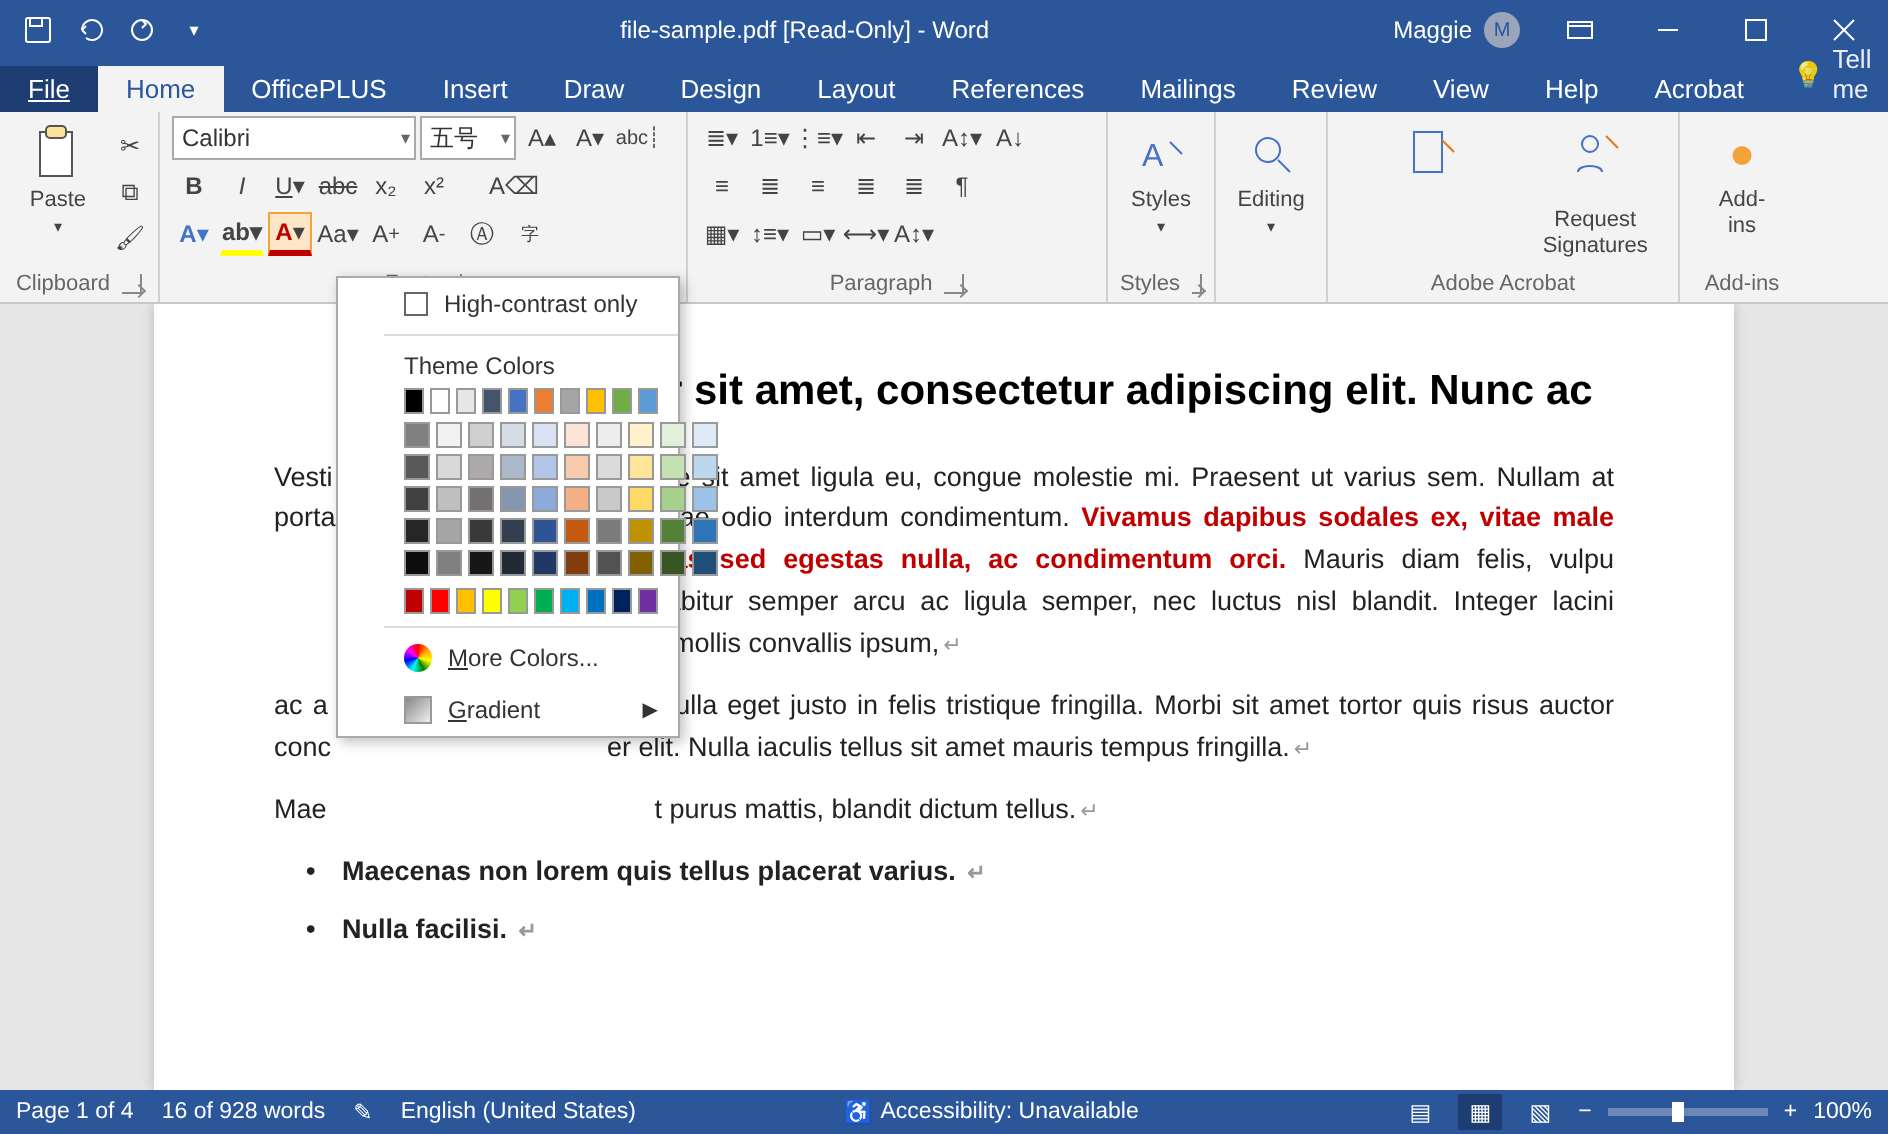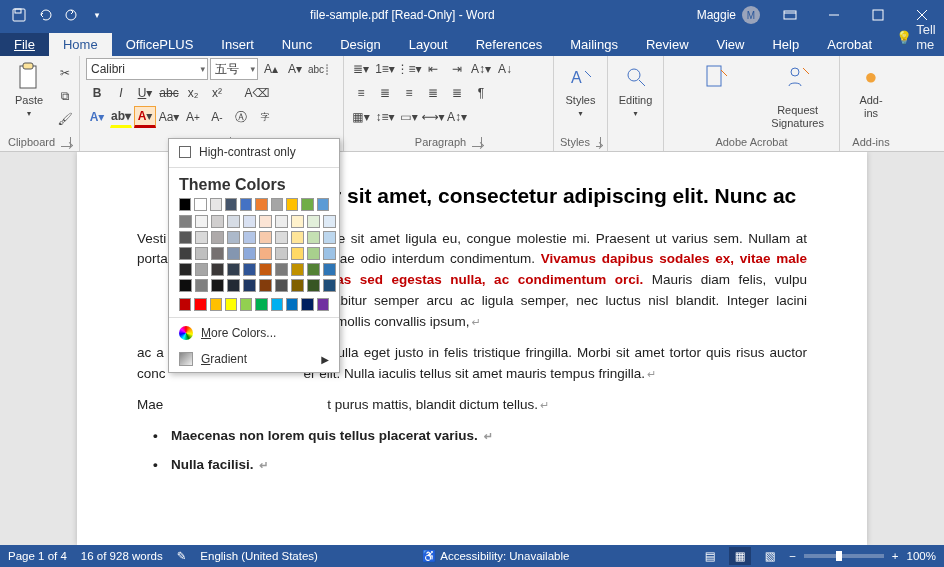--- a/index.html
+++ b/index.html
@@ -42,23 +42,23 @@
   .page h2 { font-size:21px; font-weight:bold; margin-bottom:16px; color:#000;}
   .page p { margin-bottom:10px; text-align:justify;}
   .red { color:#c00000; font-weight:bold;}
   .pilcrow::after{content:"↵"; color:#999; font-size:11px; margin-left:2px;}
   .page ul { margin:2px 0 0 34px; }
   .page li { margin-bottom:8px; list-style: none; position:relative;}
   .page li::before { content:"•"; position:absolute; left:-18px; font-weight:bold;}
   .page li b{font-weight:bold;}
   
   
-  .colordrop { position:absolute; left:168px; top:138px; width:172px; background:#fff; border:1px solid #aaa; box-shadow:2px 2px 6px rgba(0,0,0,.25); font-size:12px; color:#333; z-index:50;}
+  .colordrop { position:absolute; left:168px; top:138px; width:172px; background:#fff; border:1px solid #aaa; box-shadow:2px 2px 6px rgba(0,0,0,.25); font-size:12px; color:#333; z-index:50;padding-left:23px;}
   .colordrop .item { padding:6px 10px; display:flex; align-items:center; gap:8px; cursor:pointer;}
-  .colordrop .sect { padding:6px 10px 4px; font-weight:bold; font-size:16px;}
+  .colordrop .sect { padding:6px 10px 4px; font-weight:normal; font-size:12px;}
   .colordrop .swatch-row{display:flex; gap:3px; padding:0 10px 4px;}
   .colordrop .sw{width:13px;height:13px;border:1px solid #999;cursor:pointer;}
   .colordrop .themegrid{display:grid;grid-template-columns:repeat(10,13px);grid-auto-rows:13px;gap:3px 3px;padding:0 10px 6px;}
   .colordrop hr{border:none;border-top:1px solid #ddd;margin:2px 0;}
   .checkbox{width:12px;height:12px;border:1px solid #666;display:inline-block;}
   .auto-sw{width:14px;height:14px;background:#000;border:1px solid #666;}
   
   
   .statusbar{position:absolute;bottom:0;left:0;right:0;height:22px;background:#2b579a;color:#fff;font-size:11.5px;display:flex;align-items:center;padding:0 8px;gap:14px;}
   .statusbar .right{margin-left:auto;display:flex;align-items:center;gap:8px;}
@@ -122,21 +122,21 @@
         </svg>
       </div>
   </div>
 </div>
 
 <div class="tabstrip">
   <div class="tab file">File</div>
   <div class="tab active">Home</div>
   <div class="tab">OfficePLUS</div>
   <div class="tab">Insert</div>
-  <div class="tab">Nunc</div>
+  <div class="tab">Draw</div>
   <div class="tab">Design</div>
   <div class="tab">Layout</div>
   <div class="tab">References</div>
   <div class="tab">Mailings</div>
   <div class="tab">Review</div>
   <div class="tab">View</div>
   <div class="tab">Help</div>
   <div class="tab">Acrobat</div>
   <div class="tell">
     <span>💡</span>

